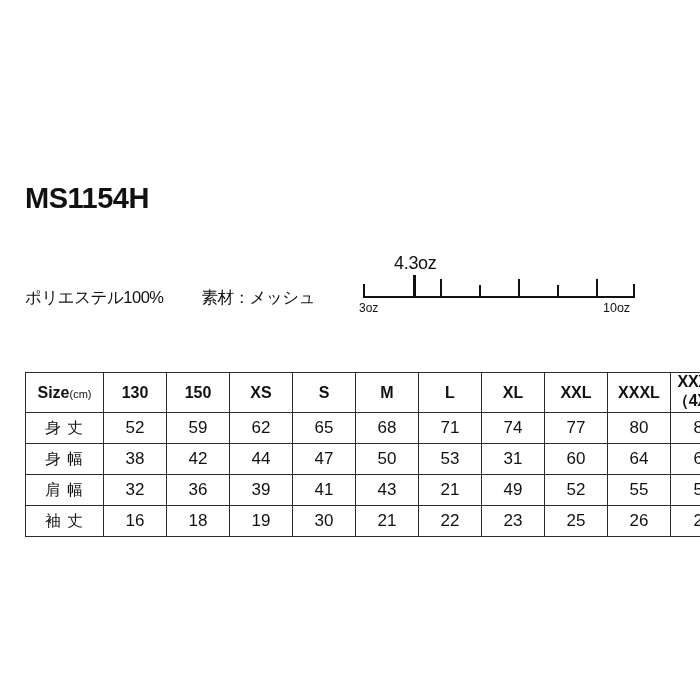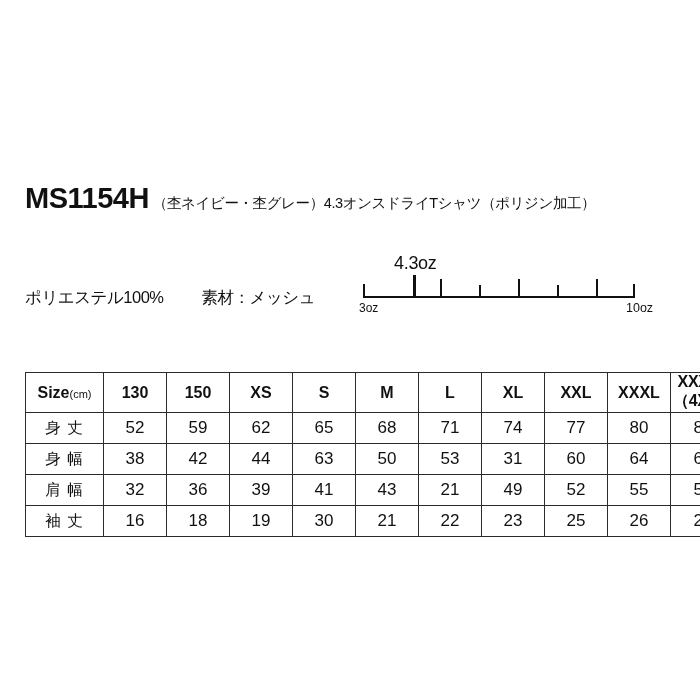--- a/index.html
+++ b/index.html
@@ -119,21 +119,20 @@
     top: 48px;
     font-size: 12px;
     color: #111;
   }
   .scale-max {
     position: absolute;
     left: 240px;
     top: 48px;
     font-size: 12.5px;
     color: #111;
-    margin-left: 23px;
   }
 
   
   .size-table {
     position: absolute;
     left: 25px;
     top: 372px;
     width: 651px;
     border-collapse: collapse;
     table-layout: fixed;
@@ -174,21 +173,20 @@
     letter-spacing: -0.3px;
   }
 </style>
 </head>
 <body>
 
 <div class="sheet">
 
   <div class="title-row">
     <span class="product-code">MS1154H</span>
-    <span class="product-desc">（杢ネイビー・杢グレー）4.3オンスドライTシャツ（ポリジン加工）</span>
   </div>
 
   <div class="material-row">
     <span class="material-composition">ポリエステル100%</span>
     <span class="material-fabric">素材：メッシュ</span>
   </div>
 
   <div class="scale">
     <div class="scale-value">4.3oz</div>
     <div class="scale-line"></div>
@@ -247,21 +245,21 @@
         <td>77</td>
         <td>80</td>
         <td>82</td>
       </tr>
 
       <tr>
         <td class="rowlabel">身 幅</td>
         <td>38</td>
         <td>42</td>
         <td>44</td>
-        <td>63</td>
+        <td>47</td>
         <td>50</td>
         <td>53</td>
         <td>31</td>
         <td>60</td>
         <td>64</td>
         <td>68</td>
       </tr>
 
       <tr>
         <td class="rowlabel">肩 幅</td>

